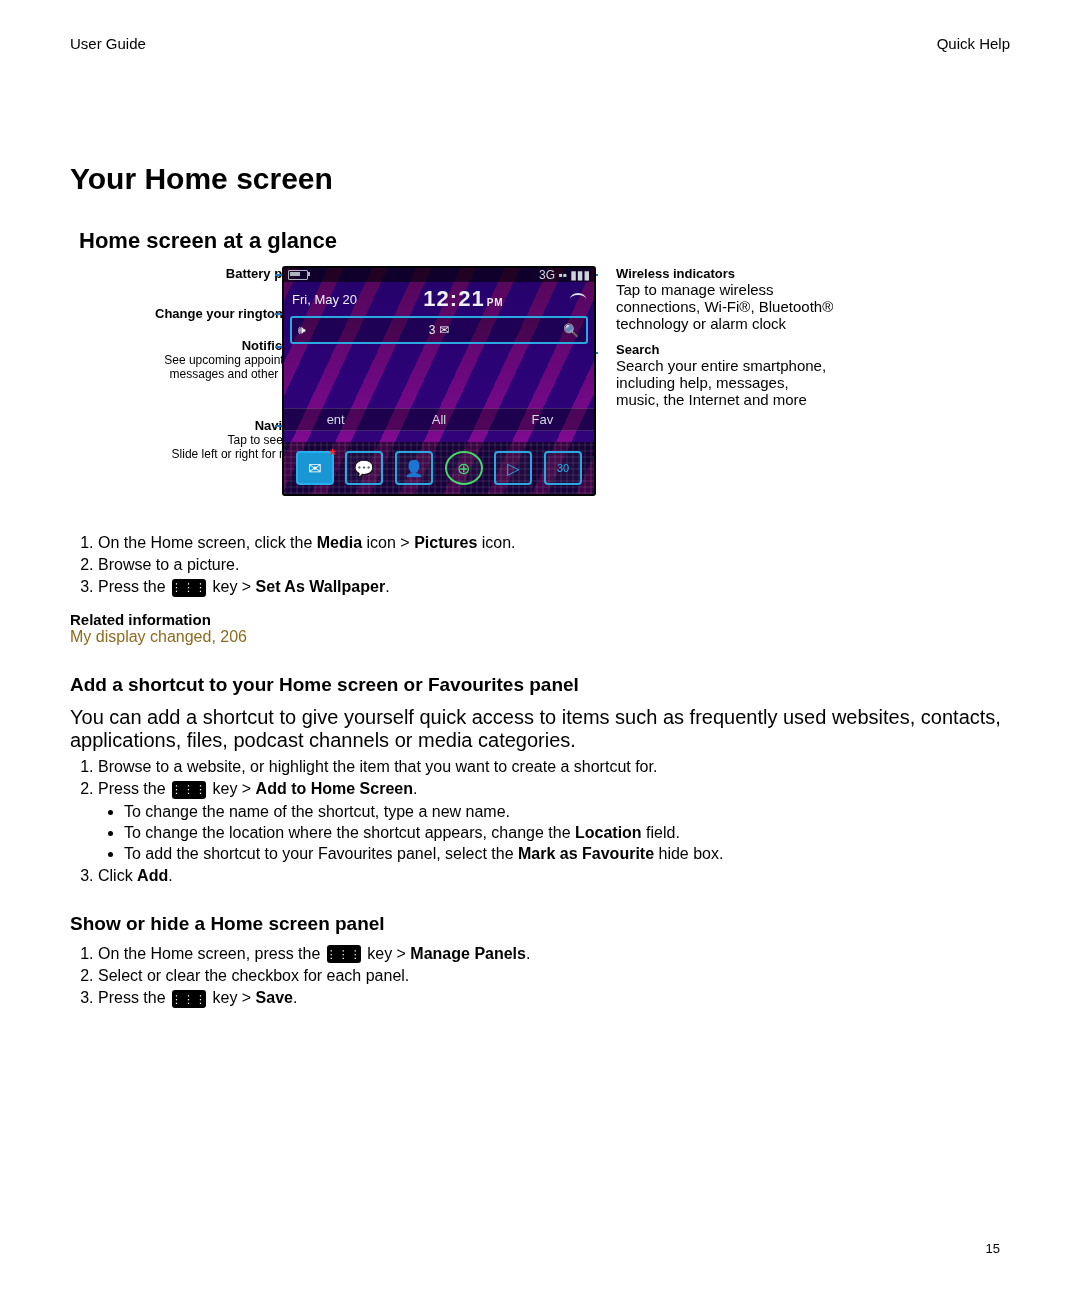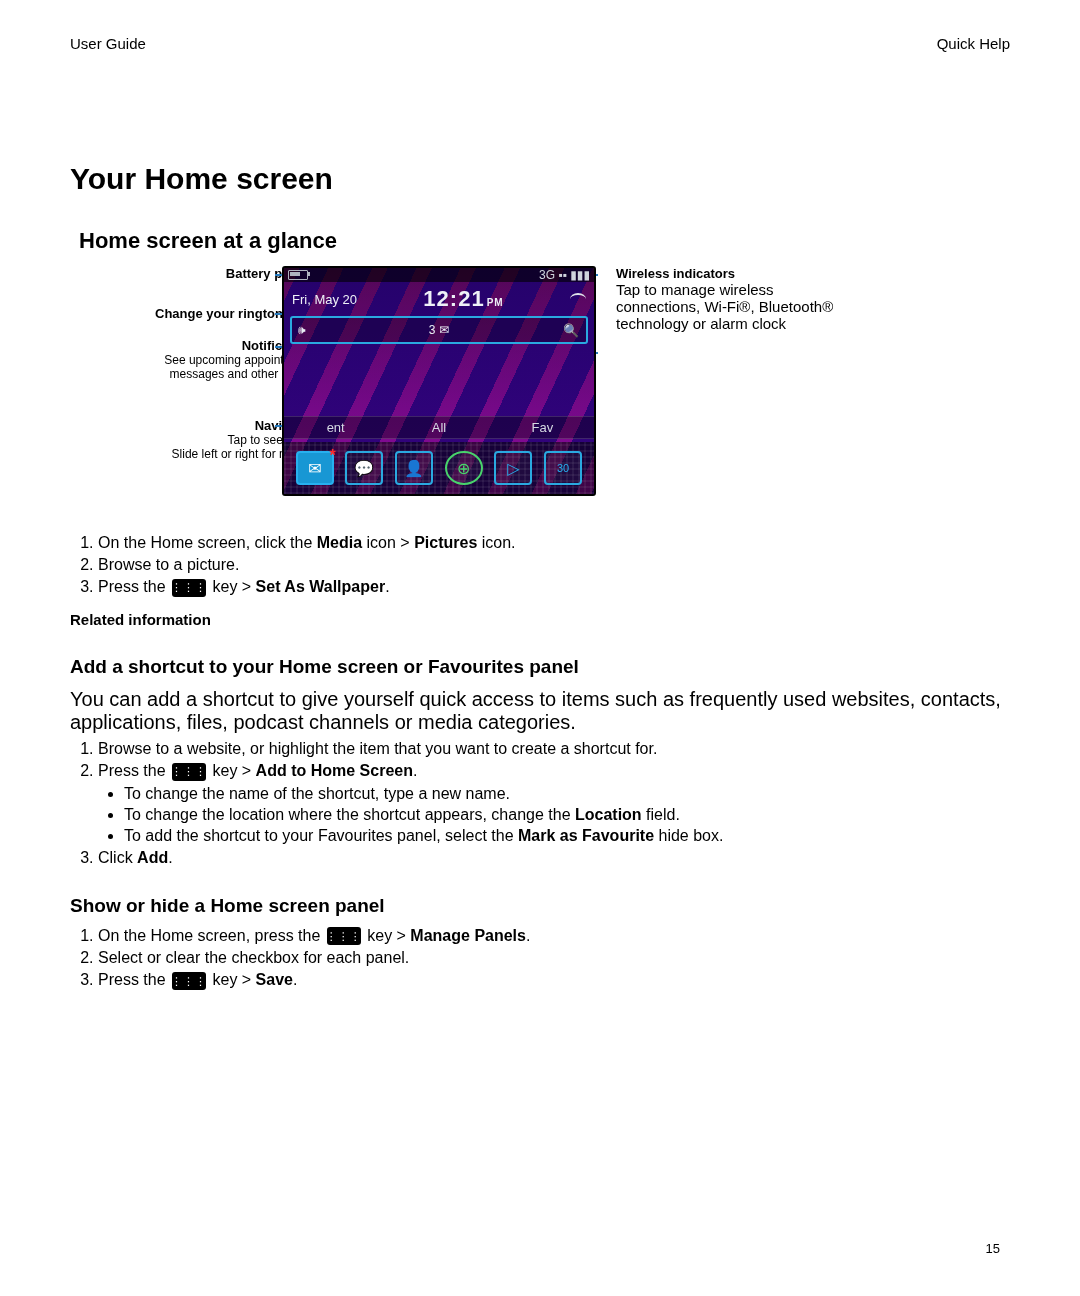--- a/index.html
+++ b/index.html
@@ -200,21 +200,21 @@
   .notif-bar .spk {
     position:absolute; left:6px;
     font-size:12px;
   }
   .notif-bar .srch {
     position:absolute; right:6px;
     font-size:13px;
   }
   .nav-tabs {
     position:absolute;
-    left:0; right:0; top:148px;
+    left:0; right:0; top:140px;
     display:flex;
     color:#d5d9e3;
     font-size:13px;
     background: rgba(0,0,0,.35);
     border-top:1px solid rgba(255,255,255,.15);
     border-bottom:1px solid rgba(255,255,255,.15);
   }
   .nav-tabs span{
     flex:1; text-align:center; padding:3px 0;
   }
@@ -302,20 +302,24 @@
 
     <div class="lead" style="left:205px; top:8px;  width:18px;"></div>
     <div class="lead" style="left:205px; top:47px; width:18px;"></div>
     <div class="lead" style="left:205px; top:80px; width:70px;"></div>
     <div class="lead" style="left:205px; top:159px;width:18px;"></div>
 
     <div class="callout-r" style="top:0;">
       <div class="title">Wireless indicators</div>
       <div class="sub">Tap to manage wireless connections, Wi-Fi®, Bluetooth® technology or alarm clock</div>
     </div>
+    <div class="callout-r" style="top:76px;">
+      <div class="title">Search</div>
+      <div class="sub">Search your entire smartphone, including help, messages, music, the Internet and more</div>
+    </div>
     <div class="lead" style="left:512px; top:8px;  width:16px;"></div>
     <div class="lead-v" style="left:520px; top:46px; height:40px;"></div>
     <div class="lead" style="left:500px; top:46px; width:22px;"></div>
     <div class="lead" style="left:520px; top:86px; width:8px;"></div>
 
     <div class="phone">
       <div class="wallpaper"></div>
 
       <div class="top-strip">
         <span class="battery-ic"></span>
@@ -357,20 +361,21 @@
   <ol class="steps">
     <li>
       <span>On the Home screen, click the </span><span class="bold">Media</span><span> icon &gt; </span><span class="bold">Pictures</span><span> icon.</span>
     </li>
     <li>Browse to a picture.</li>
     <li>
       <span>Press the </span><span class="key-icon">⋮⋮⋮</span><span> key &gt; </span><span class="bold">Set As Wallpaper</span><span>.</span>
     </li>
   </ol>
   <div class="related-head">Related information</div>
+  <div class="link">My display changed, 206</div>
 
   <h3>Add a shortcut to your Home screen or Favourites panel</h3>
   <div style="font-size:20px;">You can add a shortcut to give yourself quick access to items such as frequently used websites, contacts, applications, files, podcast channels or media categories.</div>
   <ol class="steps">
     <li>Browse to a website, or highlight the item that you want to create a shortcut for.</li>
     <li>
       <span>Press the </span><span class="key-icon">⋮⋮⋮</span><span> key &gt; </span><span class="bold">Add to Home Screen</span><span>.</span>
       <ul class="sub">
         <li>To change the name of the shortcut, type a new name.</li>
         <li>

